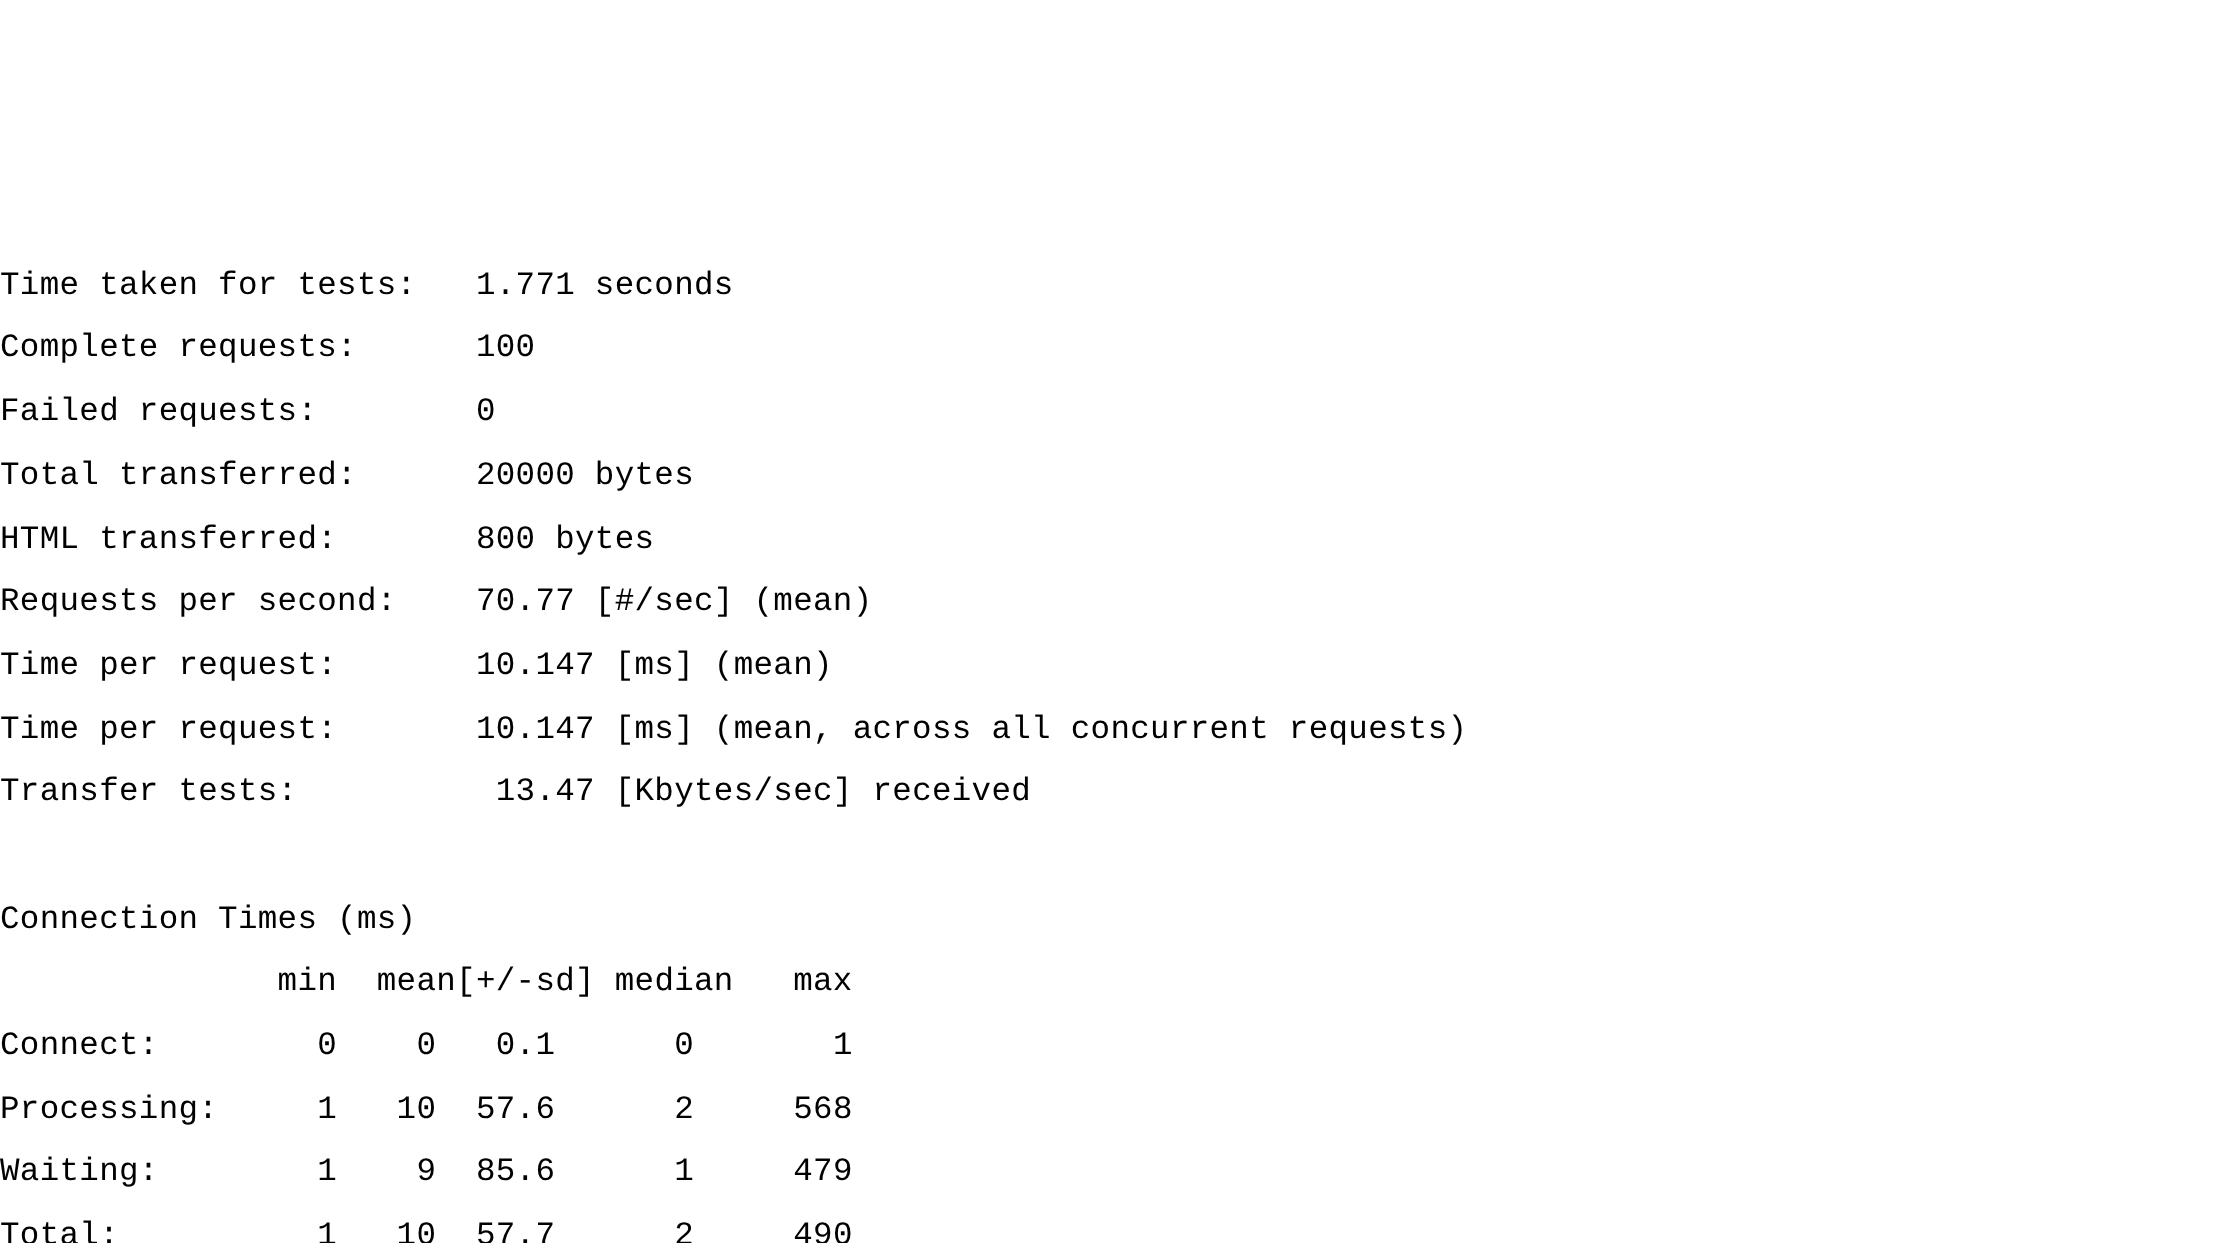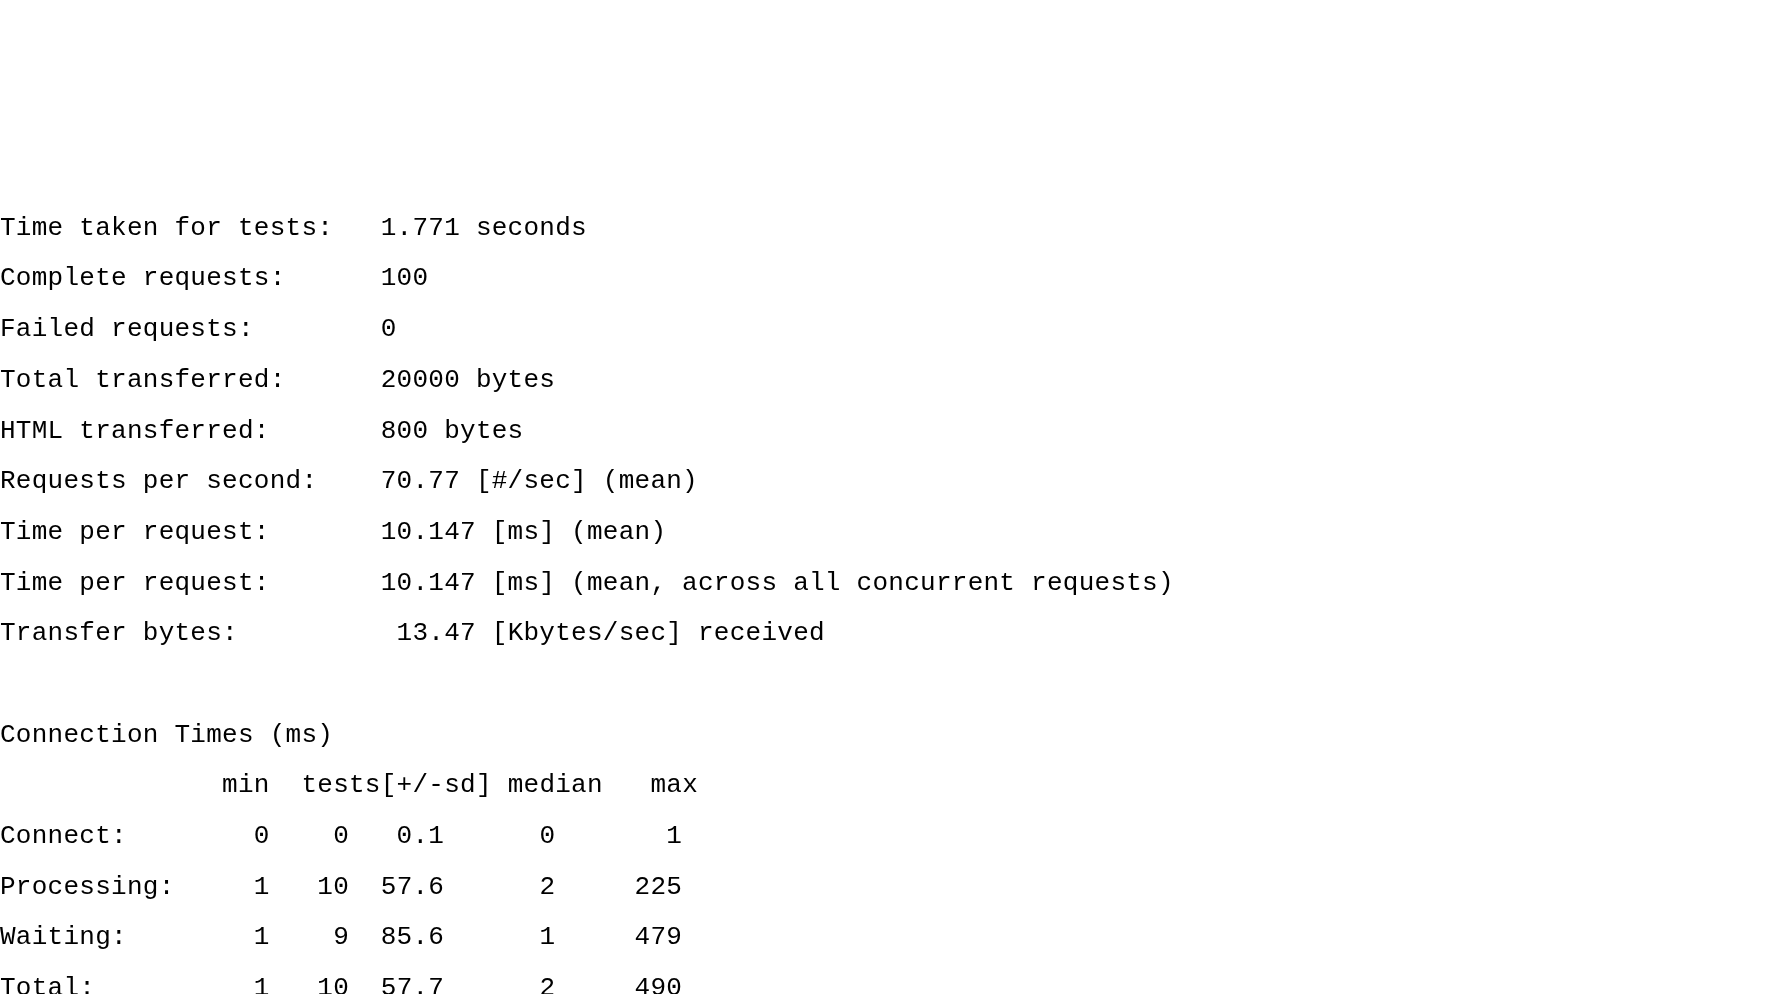--- a/index.html
+++ b/index.html
@@ -27,23 +27,23 @@
 
 
 <div class="output"><span>Time taken for tests:</span>   <span>1.771 seconds</span>
 <span>Complete requests:</span>      <span>100</span>
 <span>Failed requests:</span>        <span>0</span>
 <span>Total transferred:</span>      <span>20000 bytes</span>
 <span>HTML transferred:</span>       <span>800 bytes</span>
 <span>Requests per second:</span>    <span>70.77 [#/sec] (mean)</span>
 <span>Time per request:</span>       <span>10.147 [ms] (mean)</span>
 <span>Time per request:</span>       <span>10.147 [ms] (mean, across all concurrent requests)</span>
-<span>Transfer bytes:</span>          <span>13.47 [Kbytes/sec] received</span>
+<span>Transfer tests:</span>          <span>13.47 [Kbytes/sec] received</span>
 
 <span>Connection Times (ms)</span>
-              <span>min</span>  <span>tests</span><span>[+/-sd]</span> <span>median</span>   <span>max</span>
+              <span>min</span>  <span>mean</span><span>[+/-sd]</span> <span>median</span>   <span>max</span>
 <span>Connect:</span>        <span>0</span>    <span>0</span>   <span>0.1</span>      <span>0</span>       <span>1</span>
-<span>Processing:</span>     <span>1</span>   <span>10</span>  <span>57.6</span>      <span>2</span>     <span>225</span>
+<span>Processing:</span>     <span>1</span>   <span>10</span>  <span>57.6</span>      <span>2</span>     <span>568</span>
 <span>Waiting:</span>        <span>1</span>    <span>9</span>  <span>85.6</span>      <span>1</span>     <span>479</span>
 <span>Total:</span>          <span>1</span>   <span>10</span>  <span>57.7</span>      <span>2</span>     <span>490</span></div>
 
 
 
 
 </body></html>

